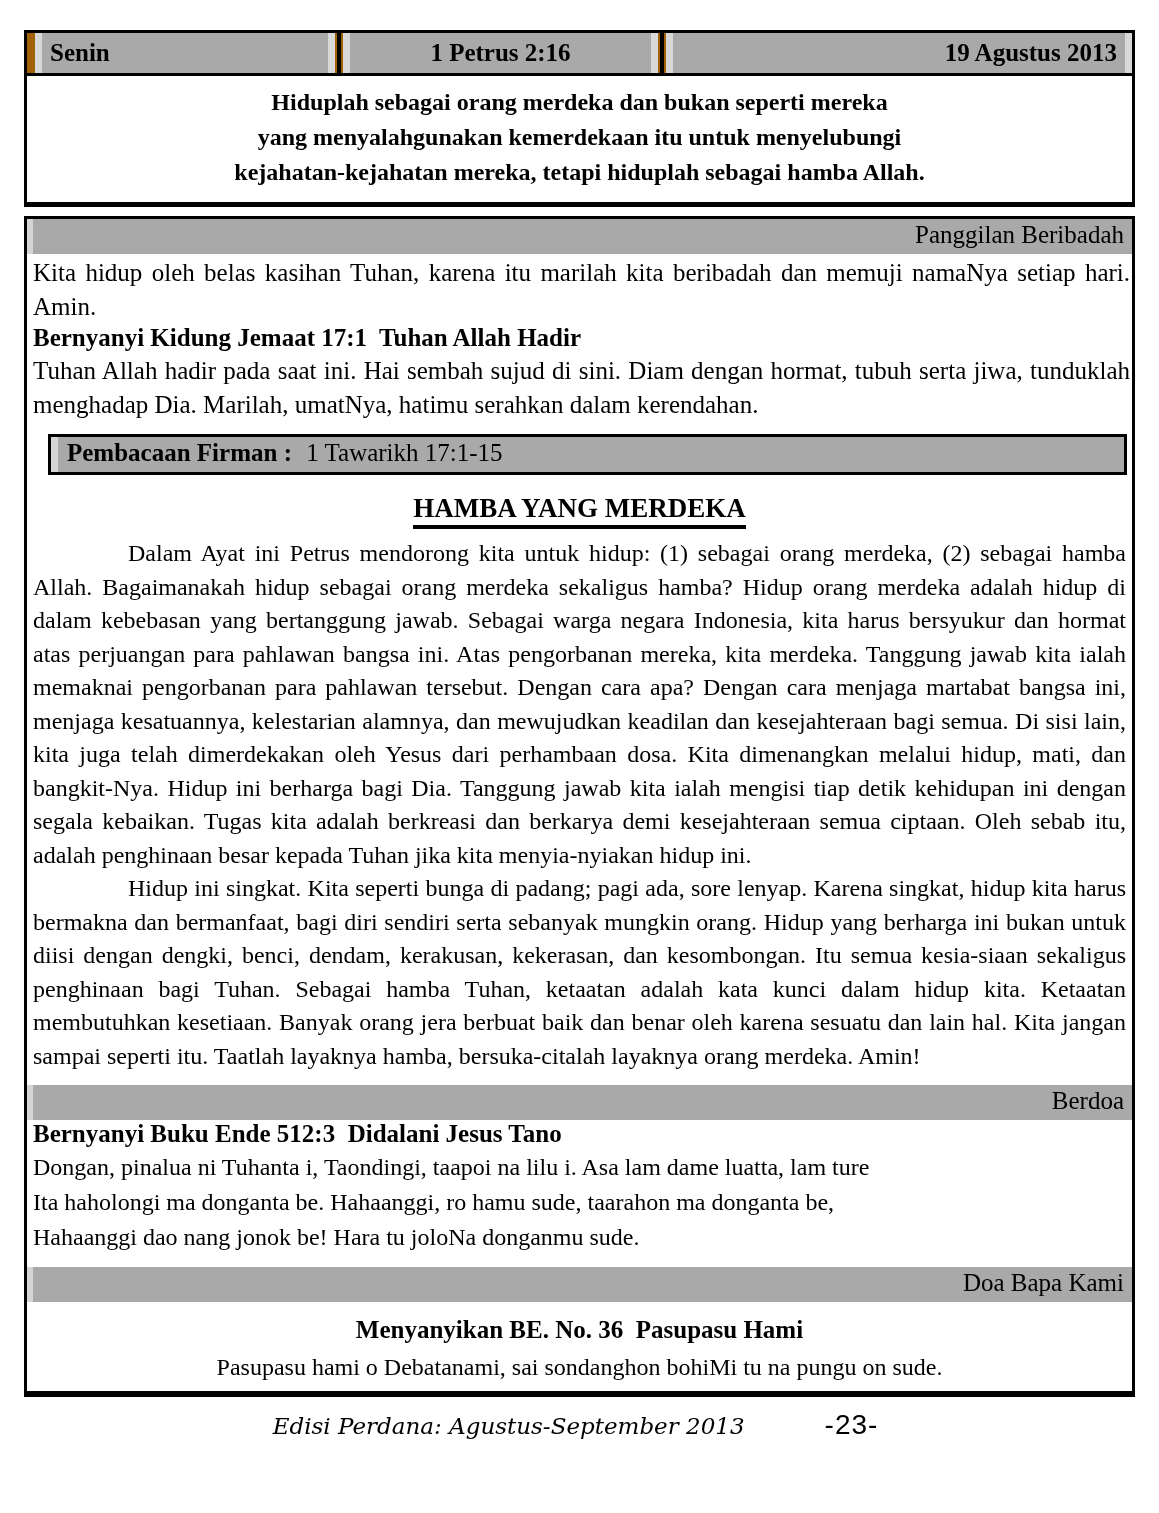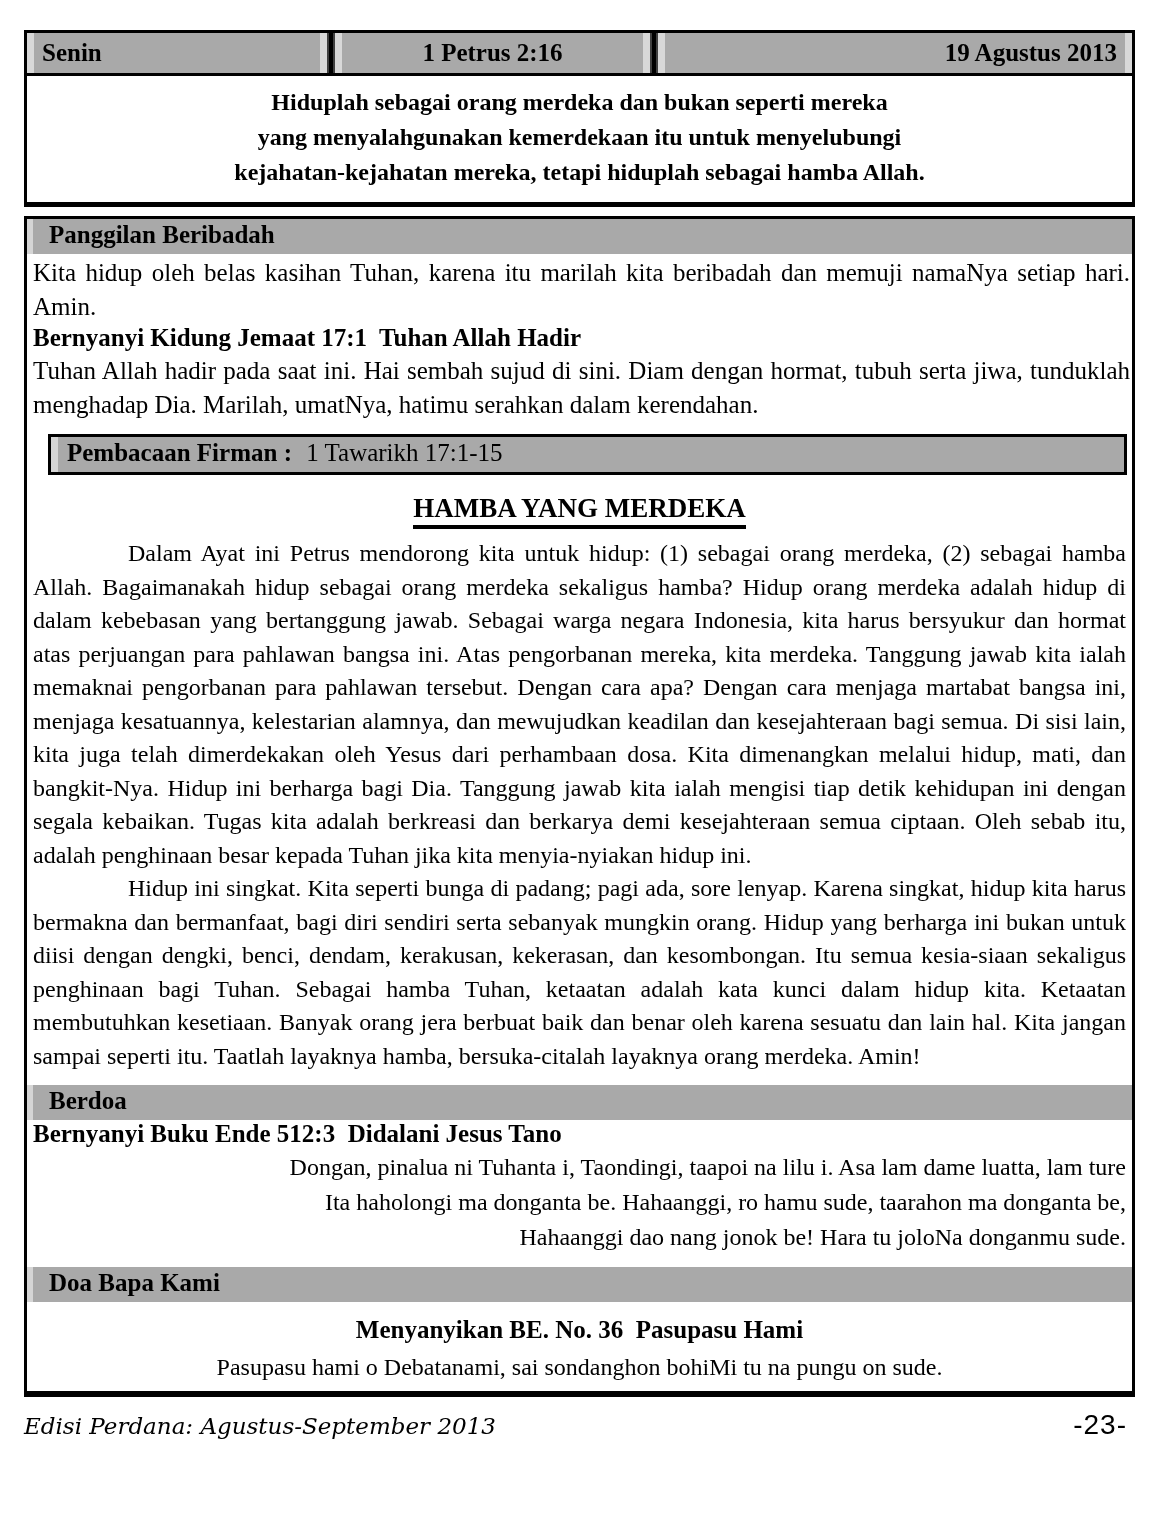--- a/index.html
+++ b/index.html
@@ -15,22 +15,23 @@
   }
   .doc {
     margin: 30px 24px 0 24px;
   }
 
   
   .header-table {
     display: flex;
     align-items: stretch;
     border: 3px solid #000000;
-    background: #404040;
+    background: #a16207;
     height: 46px;
+    padding-left: 8px;
   }
   .header-cell {
     background: #a9a9a9;
     border-left: 7px solid #d8d8d8;
     border-right: 7px solid #d8d8d8;
     font-weight: bold;
     font-size: 25px;
     display: flex;
     align-items: center;
     padding: 0 8px;
@@ -63,23 +64,24 @@
   
   .content-box {
     border: 3px solid #000000;
     border-bottom: 6px solid #000000;
     background: #ffffff;
     padding-bottom: 10px;
   }
   .bar {
     background: #a9a9a9;
     border-left: 6px solid #d5d5d5;
-    font-weight: bold;
+    font-weight: normal;
     font-size: 25px;
     padding: 2px 8px 5px 16px;
+    text-align: right;
   }
   .body-text {
     font-size: 25px;
     line-height: 34px;
     text-align: justify;
     padding: 2px 2px 0 6px;
   }
   .section-heading {
     font-weight: bold;
     font-size: 25px;
@@ -113,40 +115,39 @@
     line-height: 33.5px;
     text-align: justify;
     text-indent: 95px;
     padding: 0 6px;
   }
   .hymn-lines {
     font-size: 24px;
     line-height: 35px;
     padding: 2px 6px 0 6px;
     white-space: pre-line;
-    text-align: right;
   }
   .bar-spaced { margin-top: 12px; }
   .center-bold {
     text-align: center;
     font-weight: bold;
     font-size: 25px;
     margin-top: 14px;
     white-space: pre-wrap;
   }
   .center-line {
     text-align: center;
     font-size: 24px;
     margin-top: 10px;
   }
 
   
   .footer {
     display: flex;
-    justify-content: space-between;
+    justify-content: center;
     align-items: baseline;
     gap: 80px;
     padding: 12px 8px 0 0;
   }
   .edition {
     font-family: "DejaVu Serif", serif;
     font-style: italic;
     font-size: 23px;
   }
   .page-num {

